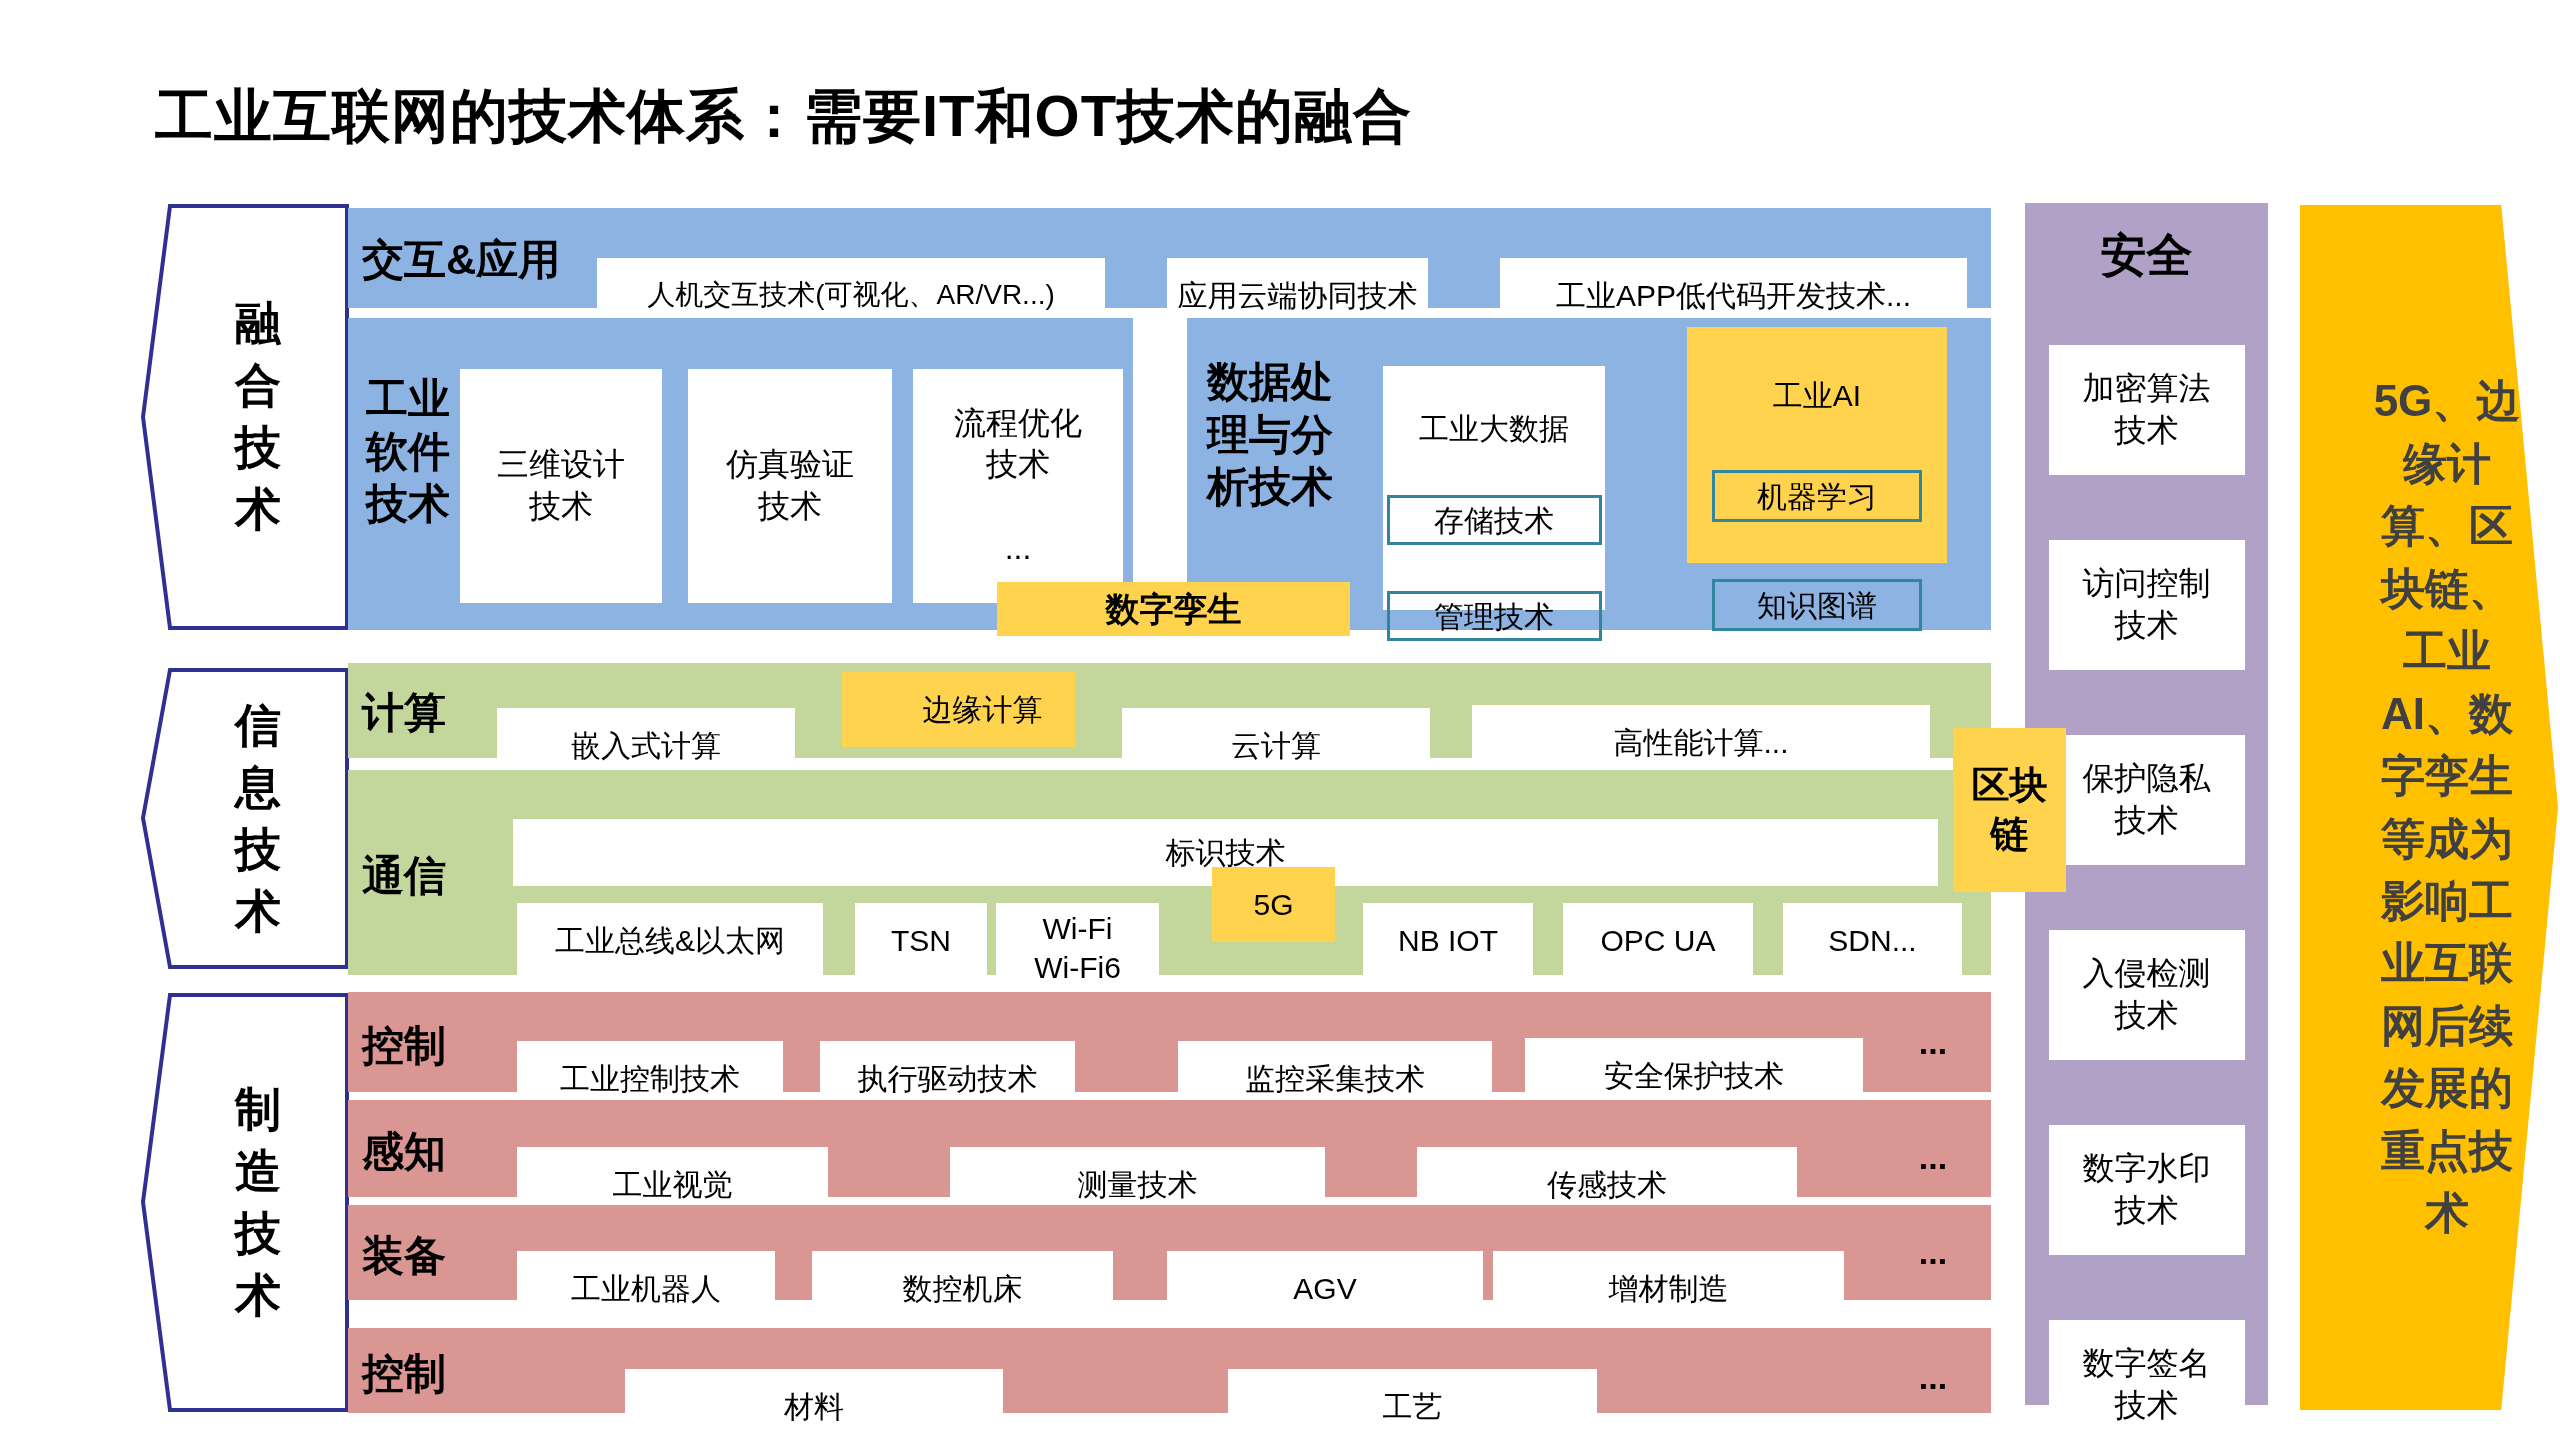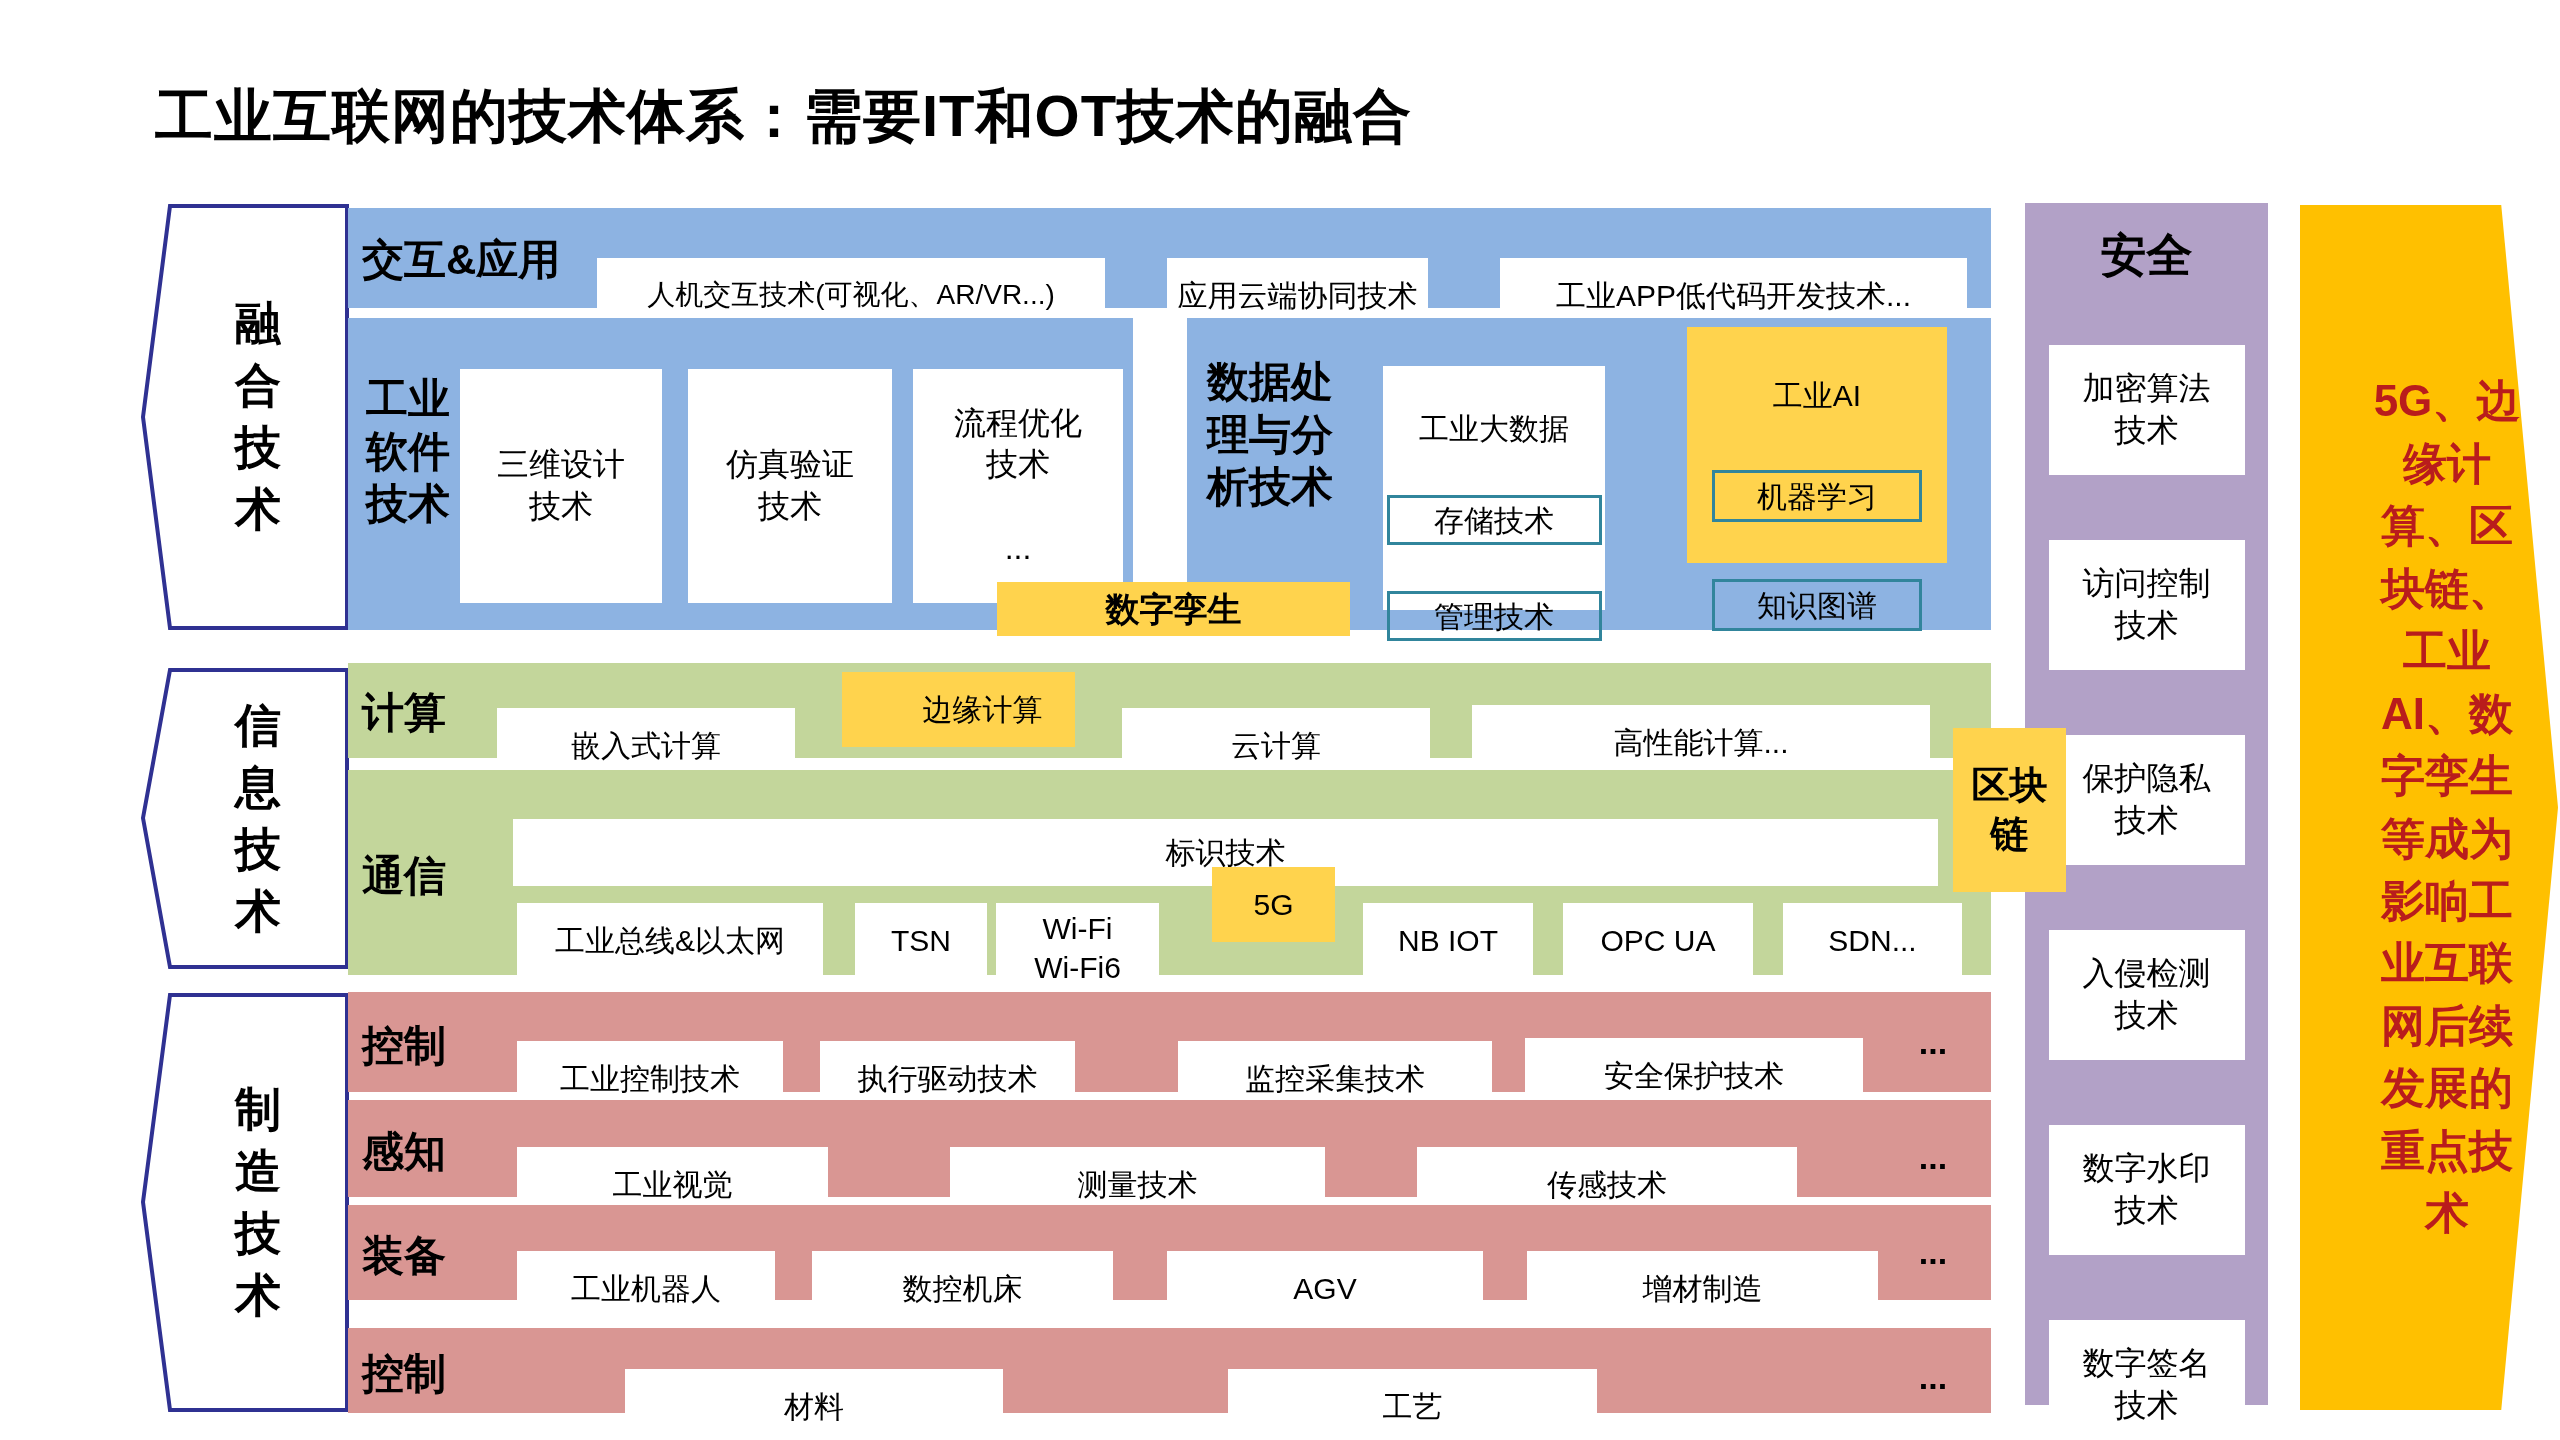--- a/index.html
+++ b/index.html
@@ -16,21 +16,21 @@
   .tealbox { background:transparent; border:3px solid #31859C; color:#000; display:flex; align-items:center;
              justify-content:center; font-size:30px; }
   .dots { font-size:34px; font-weight:bold; color:#000; display:flex; align-items:center; justify-content:center; }
   .blue  { background:#8DB3E2; }
   .green { background:#C3D69B; }
   .red   { background:#D99693; }
   .purple{ background:#B2A1C7; }
   .arrow-label { font-size:46px; font-weight:bold; color:#000; }
   .right-arrow { background:#FFC000; clip-path:polygon(0 0, 78% 0, 100% 50%, 78% 100%, 0 100%);
                  display:flex; align-items:center; justify-content:center; }
-  .right-arrow-text { color:#b91c1c; font-weight:bold; font-size:44px; line-height:1.42; text-align:center;
+  .right-arrow-text { color:#404040; font-weight:bold; font-size:44px; line-height:1.42; text-align:center;
                       padding:0 26px 0 20px;margin-left:42px; }
   .sec-title { font-size:46px; font-weight:bold; text-align:center; color:#000; }
   .sec-box { width:196px; height:130px; font-size:32px; }
 </style>
 </head>
 <body>
 
 <div id="canvas">
 
   <div class="abs title" style="left:155px; top:78px;">工业互联网的技术体系：需要IT和OT技术的融合</div>
@@ -141,21 +141,21 @@
     <div class="abs wbox" style="left:602px; top:11px; width:375px; height:75px;">测量技术</div>
     <div class="abs wbox" style="left:1069px; top:11px; width:380px; height:75px;">传感技术</div>
     <div class="abs dots" style="left:1545px; top:20px; width:80px; height:75px;">...</div>
   </div>
 
   <div class="abs red" style="left:348px; top:1205px; width:1643px; height:95px;">
     <div class="abs band-label" style="left:14px; top:25px;">装备</div>
     <div class="abs wbox" style="left:169px; top:10px; width:258px; height:75px;">工业机器人</div>
     <div class="abs wbox" style="left:464px; top:10px; width:301px; height:75px;">数控机床</div>
     <div class="abs wbox" style="left:819px; top:10px; width:316px; height:75px;">AGV</div>
-    <div class="abs wbox" style="left:1179px; top:10px; width:351px; height:75px;">增材制造</div>
+    <div class="abs wbox" style="left:1145px; top:10px; width:351px; height:75px;">增材制造</div>
     <div class="abs dots" style="left:1545px; top:10px; width:80px; height:75px;">...</div>
   </div>
 
   <div class="abs red" style="left:348px; top:1328px; width:1643px; height:85px;">
     <div class="abs band-label" style="left:14px; top:20px;">控制</div>
     <div class="abs wbox" style="left:277px; top:5px; width:378px; height:75px;">材料</div>
     <div class="abs wbox" style="left:880px; top:5px; width:369px; height:75px;">工艺</div>
     <div class="abs dots" style="left:1545px; top:12px; width:80px; height:75px;">...</div>
   </div>
 

